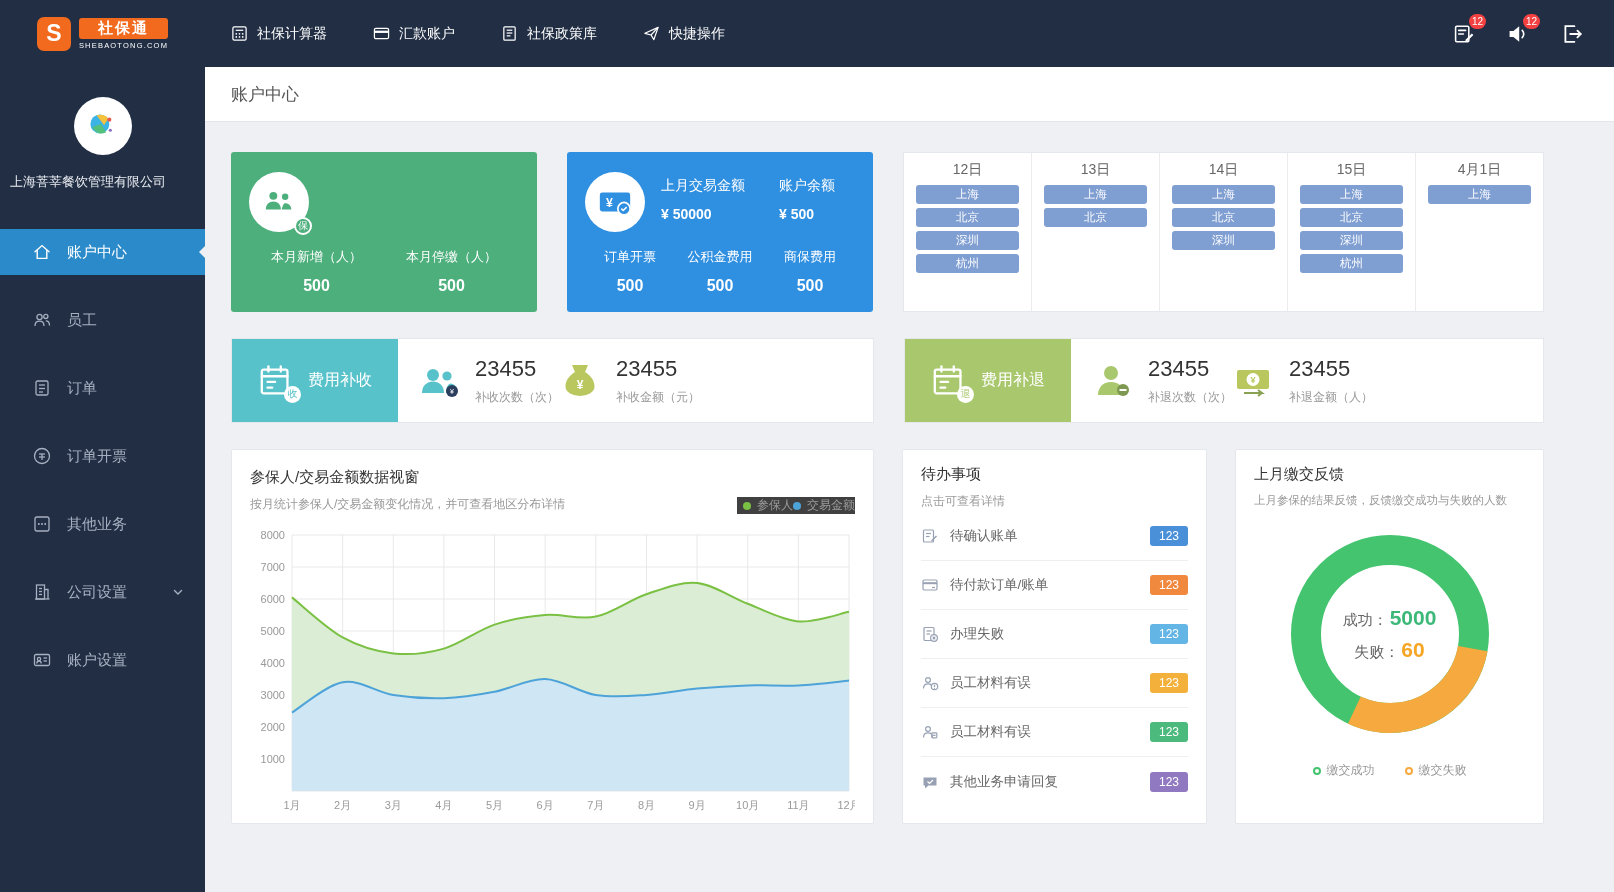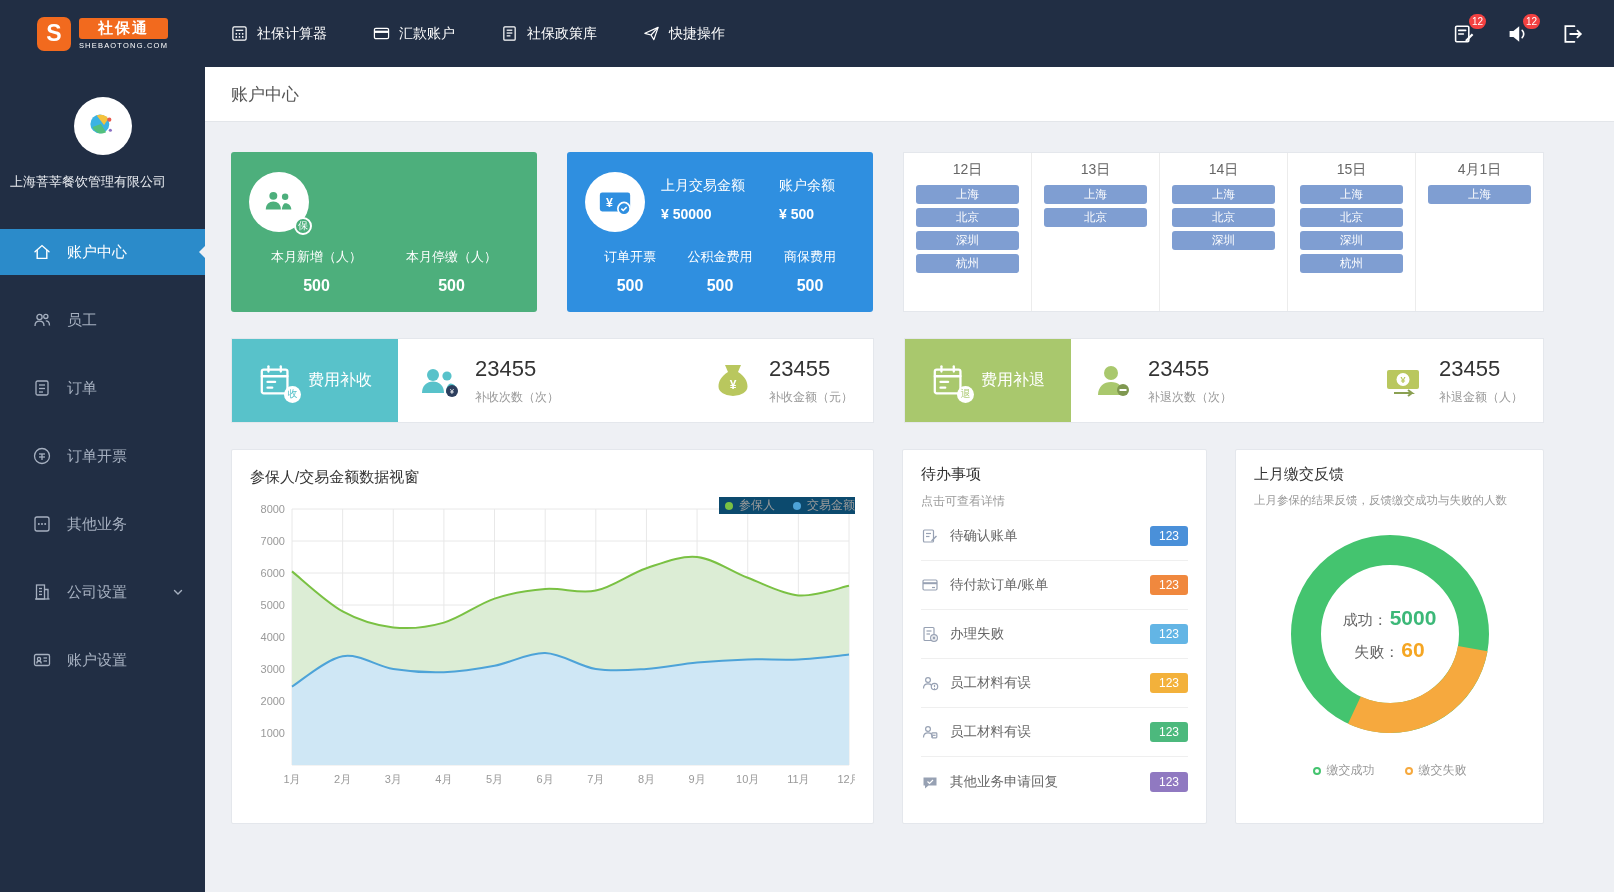--- a/index.html
+++ b/index.html
@@ -71,32 +71,32 @@
 
 .fee-bar{height:85px;background:#fff;border:1px solid #e4e7ec;display:flex;align-items:stretch}
 .fee-collect{width:643px;flex:none}
 .fee-refund{flex:1}
 .fee-left{width:166px;flex:none;display:flex;align-items:center;justify-content:center;gap:12px;color:#fff;font-size:16px}
 .fee-ic{position:relative;width:38px;height:38px}
 .fee-ic svg{width:100%;height:100%}
 .fee-badge{position:absolute;right:-5px;bottom:-3px;width:17px;height:17px;border-radius:50%;background:#fff;font-size:10px;display:flex;align-items:center;justify-content:center}
 .fee-collect .fee-badge{color:#58c2ca}
 .fee-refund .fee-badge{color:#a9c86d}
-.fee-stats{flex:1;display:flex;align-items:center;justify-content:space-between;padding:0 20px}
+.fee-stats{flex:1;display:flex;align-items:center;justify-content:flex-start;padding:0 20px}
 .fee-stat{display:flex;align-items:center;gap:15px}
 .fs-icon{width:42px;height:42px}
 .fs-icon svg{width:100%;height:100%}
 .fs-num{font-size:22px;color:#333}
 .fs-label{font-size:12px;color:#999;margin-top:7px}
 
 
 .chart-card{width:643px;height:375px;padding:18px 18px 8px;position:relative;flex:none}
 .card-title{font-size:15px;color:#333}
 .card-sub{font-size:12px;color:#999;margin-top:9px;white-space:nowrap;overflow:hidden}
-.legend{position:absolute;top:47px;right:18px;display:flex;gap:18px;font-size:12px;color:#999;align-items:flex-end;background:#0c4a6e;padding-left:6px}
+.legend{position:absolute;top:47px;right:18px;display:flex;gap:0;font-size:12px;color:#999;align-items:flex-end;background:#404040;padding-left:6px}
 .legend-item{display:flex;align-items:center}
 .legend-dot{width:8px;height:8px;border-radius:50%;display:inline-block;margin-right:6px}
 .area-chart{width:605px;height:290px;margin-top:14px}
 
 .todo-card{width:305px;height:375px;padding:15px 18px 0;flex:none}
 .todo-list{margin-top:2px}
 .todo-row{height:49px;display:flex;align-items:center;gap:11px;border-bottom:1px solid #efefef;cursor:pointer}
 .todo-row:last-child{border-bottom:none}
 .todo-icon{width:18px;height:18px;color:#97a1b3;flex:none}
 .todo-icon svg{width:100%;height:100%}
@@ -509,20 +509,21 @@
             </div>
           </div>
         </div>
       </div>
     </div>
 
     <div class="row" style="gap:28px">
 
       <div class="card chart-card">
         <div class="card-title">参保人/交易金额数据视窗</div>
+        <div class="card-sub">按月统计参保人/交易金额变化情况，并可查看地区分布详情</div>
         <div class="legend">
           <span class="legend-item">
               <i class="legend-dot" style="background: rgb(122, 193, 67);"></i>
               <span>参保人</span>
             </span>
           <span class="legend-item">
               <i class="legend-dot" style="background: rgb(77, 163, 216);"></i>
               <span>交易金额</span>
             </span>
         </div>

